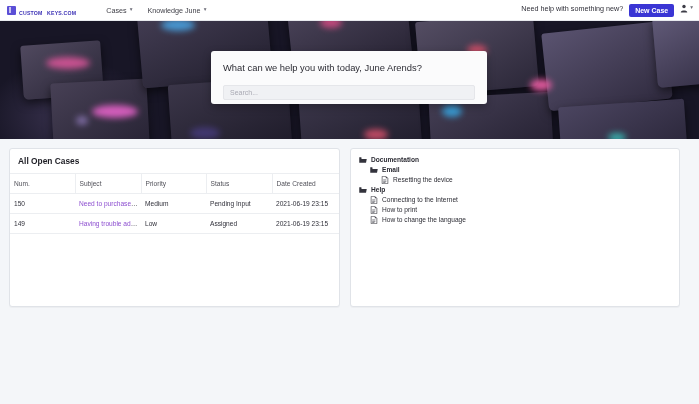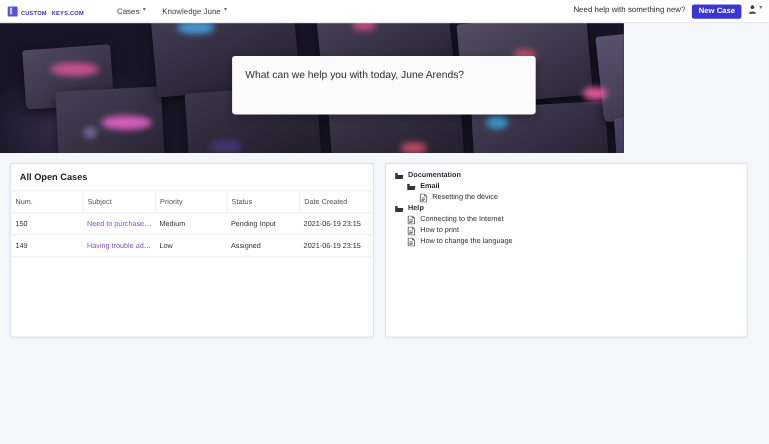--- a/index.html
+++ b/index.html
@@ -55,21 +55,21 @@
     border: none; cursor: pointer; white-space: nowrap;
   }
   .avatar-wrap {
     display: flex; align-items: center; gap: 2px; cursor: pointer;
   }
   .avatar-ico { width: 8px; height: 9px; display:block; }
 
   
   .hero {
     position: relative;
-    width: 567px; height: 118px;
+    width: 699px; height: 118px;
     overflow: hidden;
     background: #ef4444;
   }
   .hero-bg { position: absolute; inset: 0; }
   .kb-key {
     position: absolute;
     border-radius: 3px 3px 5px 5px;
     box-shadow: 0 4px 10px rgba(0,0,0,.55);
   }
   .glow { position: absolute; border-radius: 50%; filter: blur(3px); }
@@ -221,20 +221,21 @@
     <div class="glow" style="left:442px; top:84px; width:20px; height:12px; background:#39a4e0; opacity:.9;"></div>
     <div class="glow" style="left:530px; top:58px; width:22px; height:12px; background:#ef5fa6; opacity:.9;"></div>
     <div class="glow" style="left:364px; top:108px;width:24px; height:11px; background:#e2536e; opacity:.8;"></div>
     <div class="glow" style="left:608px; top:112px;width:18px; height:9px;  background:#37c7bf; opacity:.8;"></div>
     <div class="glow" style="left:239px; top:36px; width:16px; height:8px;  background:#7b6fd0; opacity:.5;"></div>
     <div class="glow" style="left:190px; top:106px;width:30px; height:12px; background:#5c4bb4; opacity:.45;"></div>
   </div>
 
   <div class="hero-card">
     <div class="hero-q">What can we help you with today, June Arends?</div>
+    <input class="hero-search" type="text" placeholder="Search..." style="">
   </div>
 </div>
 
 <div class="main">
 
   <div class="panel panel-cases">
     <div class="panel-title">All Open Cases</div>
     <table class="cases">
       <thead>
         <tr>

